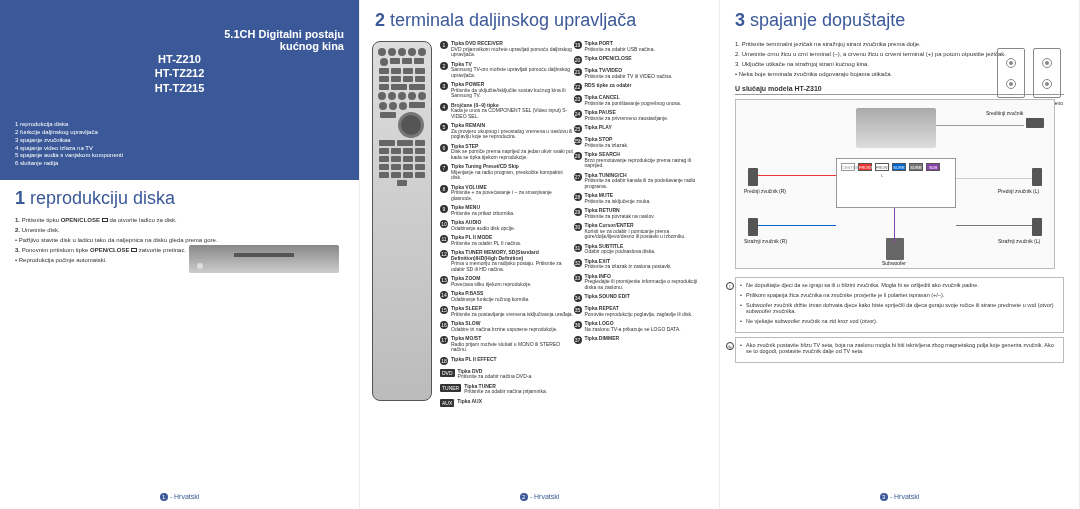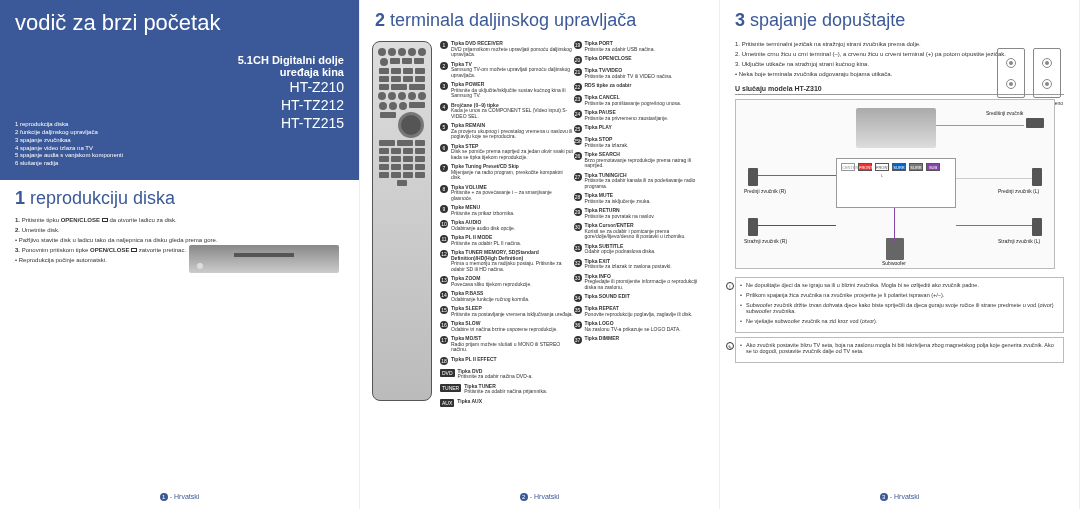--- a/index.html
+++ b/index.html
@@ -18,21 +18,21 @@
     background: #3b5998;
     color: #fff;
     padding: 10px 15px;
     height: 180px;
     position: relative;
   }
   .guide-title { font-size: 22px; font-weight: 300; }
   .sys-block { text-align: right; margin-top: 18px; }
   .sys-line { font-size: 11px; font-weight: bold; }
   .sys-sub { font-size: 11px; font-weight: bold; }
-  .model { font-size: 14px; font-weight: normal; line-height: 1.3; }
+  .model { font-size: 11px; font-weight: bold; line-height: 1.3; text-align: center; }
   .toc { position: absolute; left: 15px; bottom: 12px; font-size: 6px; line-height: 1.3; }
   .sec1-title {
     color: #3b5998;
     font-size: 18px;
     font-weight: 300;
     padding: 8px 15px;
   }
   .sec1-title .num { font-weight: bold; }
   .sec1-body { padding: 0 15px; font-size: 6px; }
   .sec1-body ol { list-style: none; }
@@ -118,24 +118,23 @@
   .note-box { border:0.5px solid #bbb; padding:4px; margin-bottom:4px; position:relative; }
   .note-icon { position:absolute; left:-10px; top:4px; width:8px;height:8px;border-radius:50%;border:0.5px solid #333;text-align:center;line-height:8px;font-size:5px; }
   .bullet li { list-style:none; padding-left:6px; position:relative;}
   .bullet li::before{content:"•";position:absolute;left:0;}
 </style>
 </head>
 <body>
 
 <div class="panel">
   <div class="p1-header">
-    <div class="guide-title">vodič za brzi početak</div>
     <div class="sys-block">
-      <div class="sys-line">5.1CH Digitalni dolje</div>
-      <div class="sys-sub">uređaja kina</div>
+      <div class="sys-line">5.1CH Digitalni postaju</div>
+      <div class="sys-sub">kućnog kina</div>
       <div class="model">HT-Z210</div>
       <div class="model">HT-TZ212</div>
       <div class="model">HT-TZ215</div>
     </div>
     <div class="toc">
       <div>1 reprodukcija diska</div>
       <div>2 funkcije daljinskog upravljača</div>
       <div>3 spajanje zvučnikaa</div>
       <div>4 spajanje video izlaza na TV</div>
       <div>5 spajanje audia s vanjskom komponenti</div>

